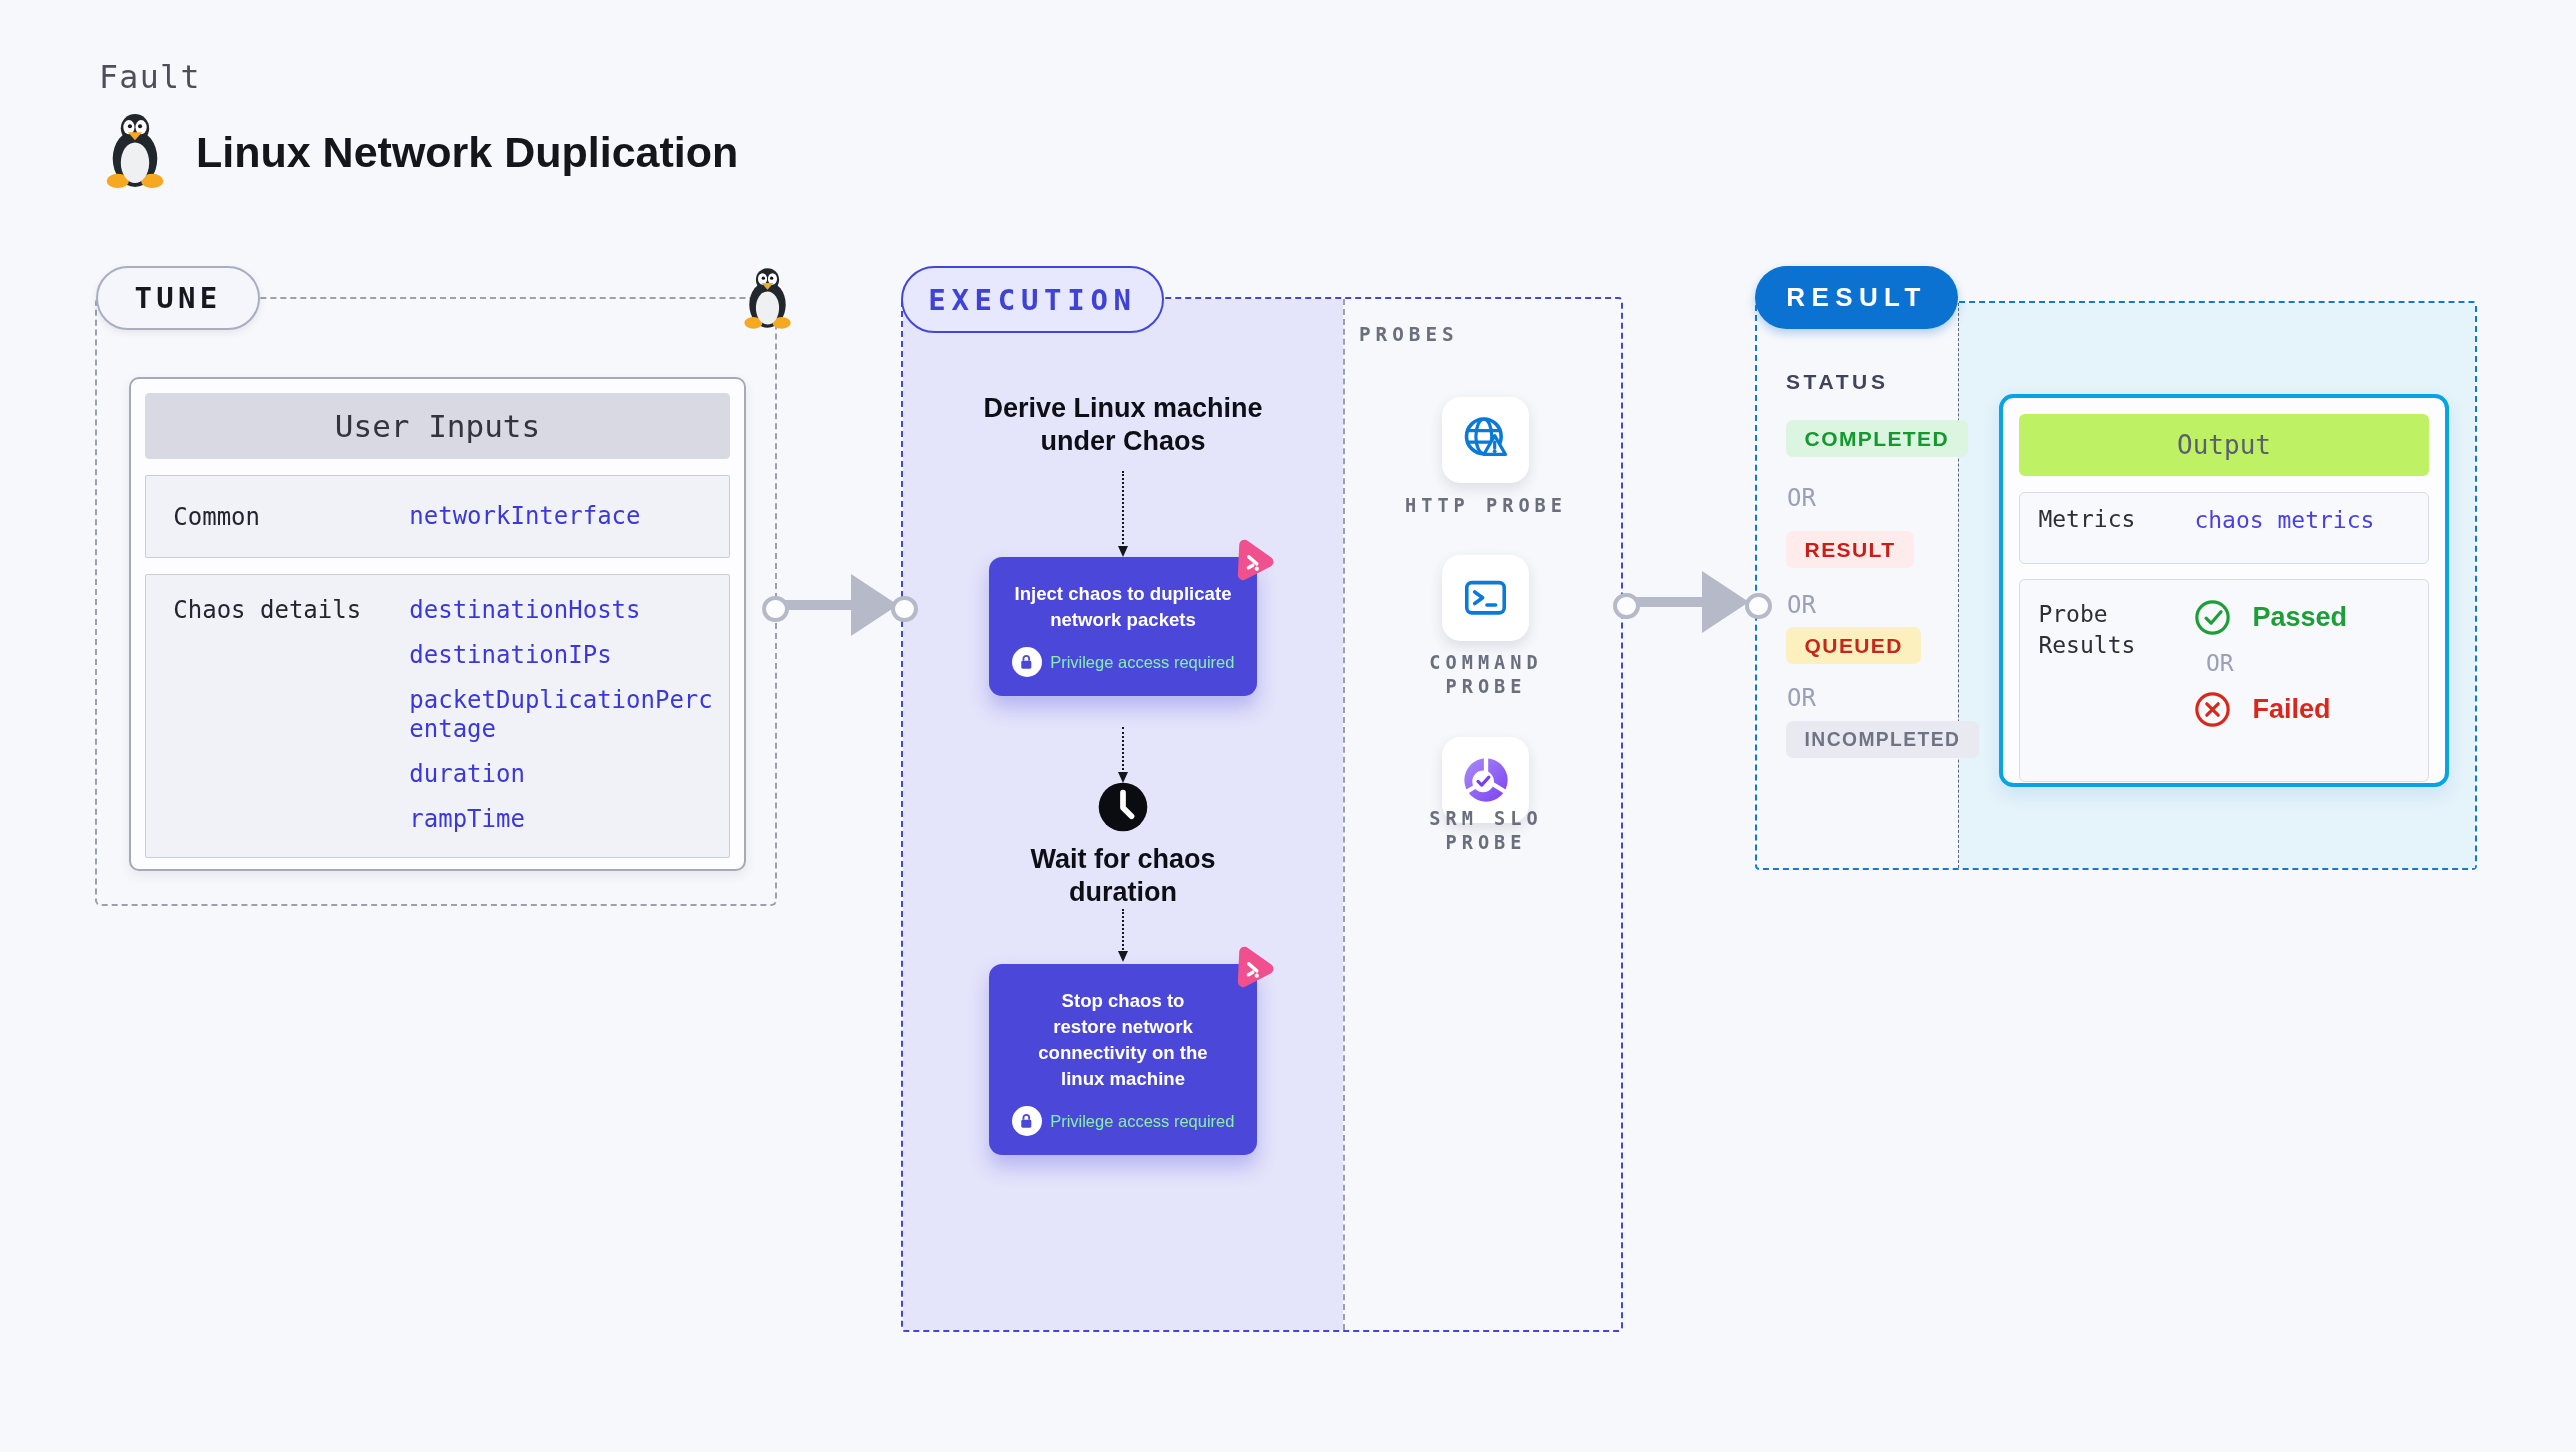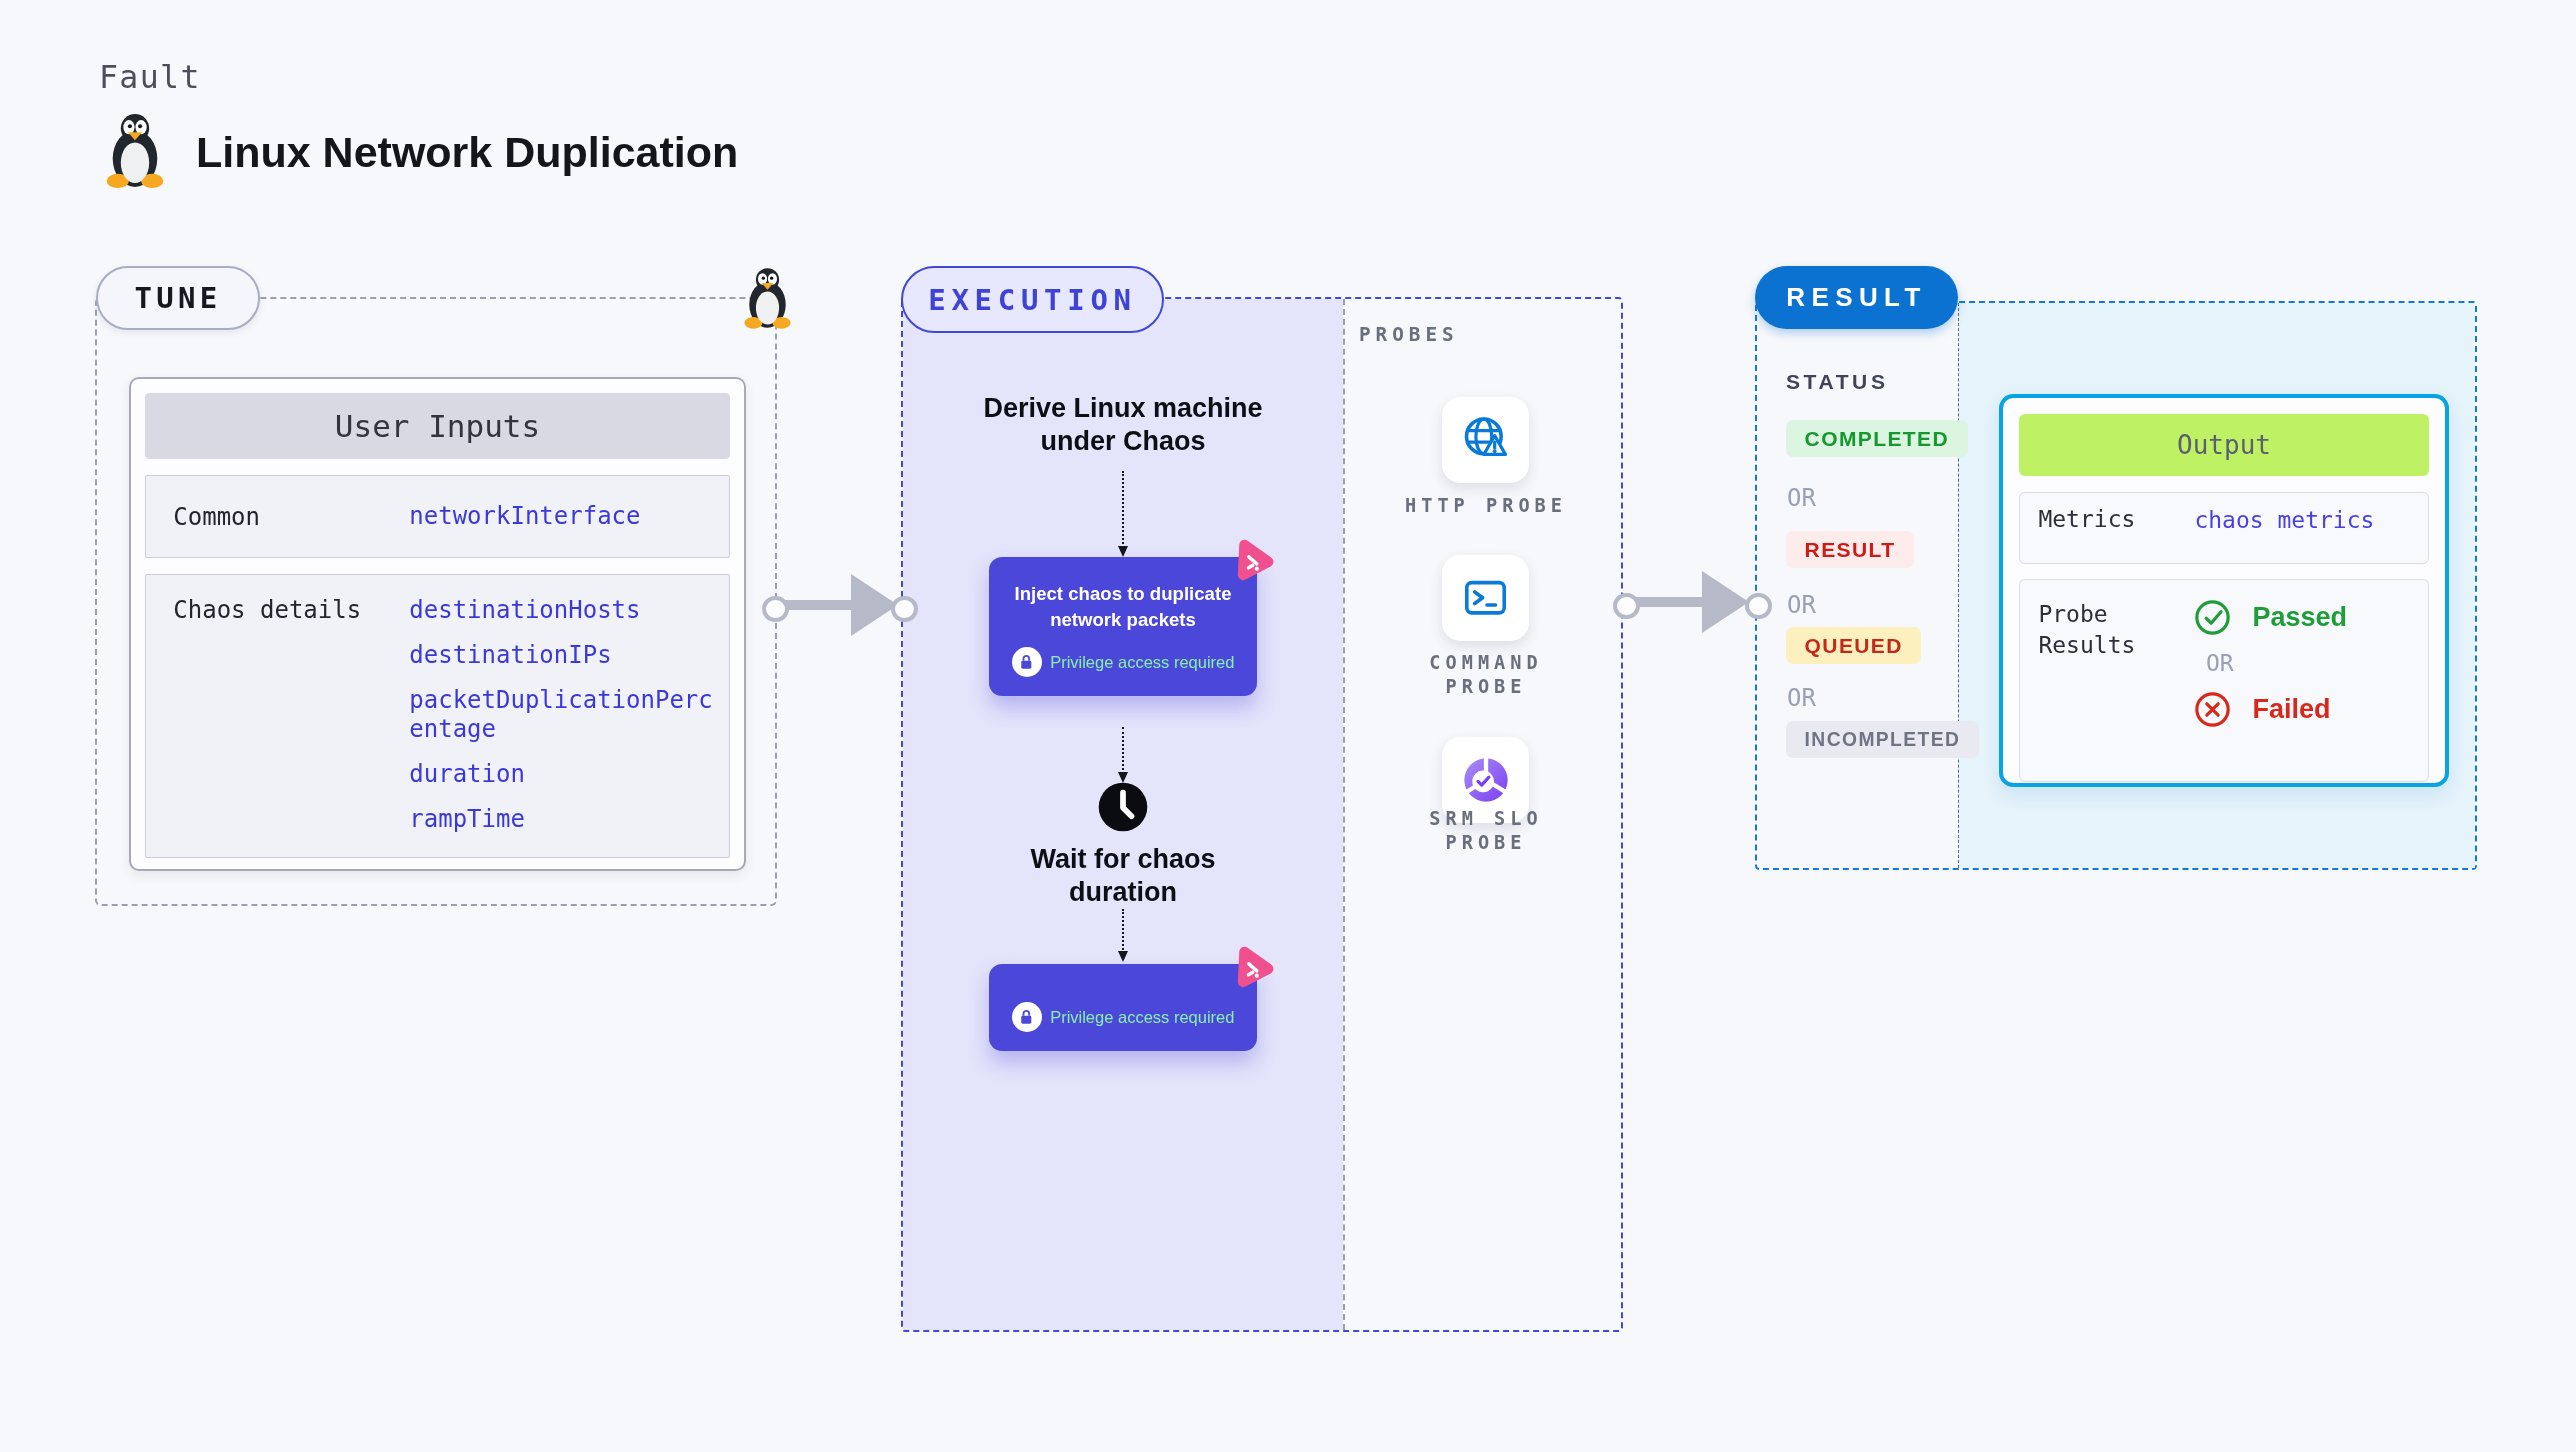--- a/index.html
+++ b/index.html
@@ -207,20 +207,24 @@
 
     <div class="chaos-node" style="top:665px;">
       <svg class="pink-badge" viewBox="0 0 40 40">
         <g transform="rotate(14 20 20)">
           <path d="M10 8 L33 17 L15 33 Z" fill="#f0508e" stroke="#f0508e" stroke-width="9" stroke-linejoin="round"></path>
           <path d="M16 17 L24 21" stroke="#ffffff" stroke-width="3" stroke-linecap="round"></path>
           <path d="M18 26 L21 23" stroke="#ffffff" stroke-width="3" stroke-linecap="round"></path>
           <circle cx="25" cy="25" r="1.8" fill="#ffffff"></circle>
         </g>
       </svg>
+      <div class="t pre">Stop chaos to
+restore network
+connectivity on the
+linux machine</div>
       <div class="priv">
         <span class="lock">
           <svg width="18.6" height="18.6" viewBox="0 0 26 26">
             <rect x="6" y="11" width="14" height="11" rx="2" fill="#4b48d9"></rect>
             <path d="M9 11 V8 a4 4 0 0 1 8 0 V11" fill="none" stroke="#4b48d9" stroke-width="2.6"></path>
           </svg>
         </span>
         <span class="txt">Privilege access required</span>
       </div>
     </div>

